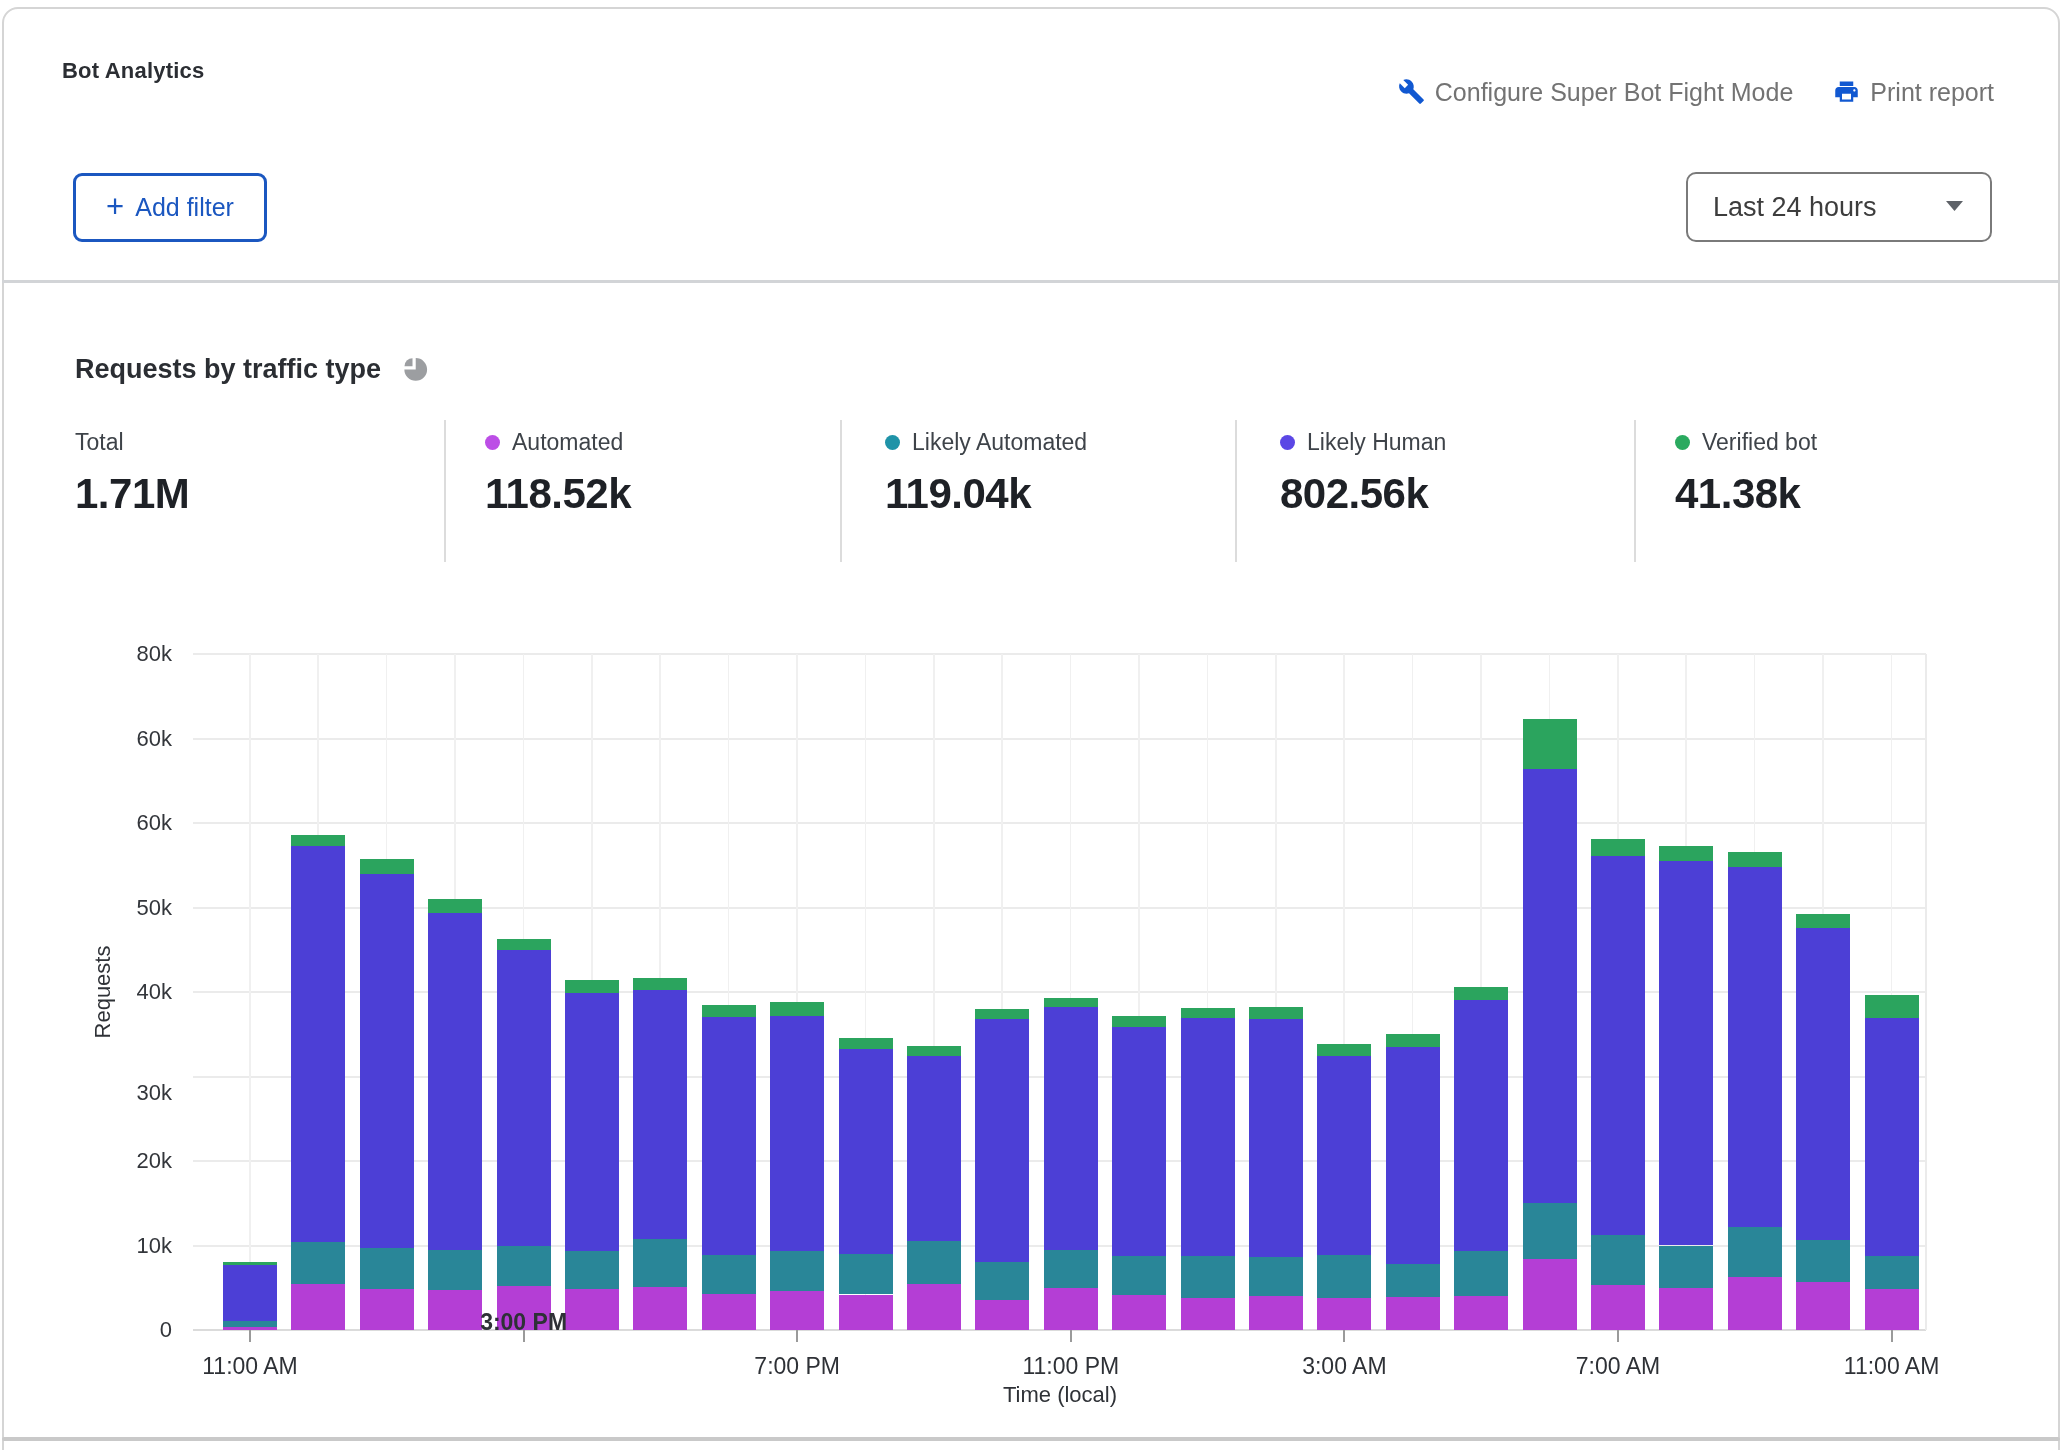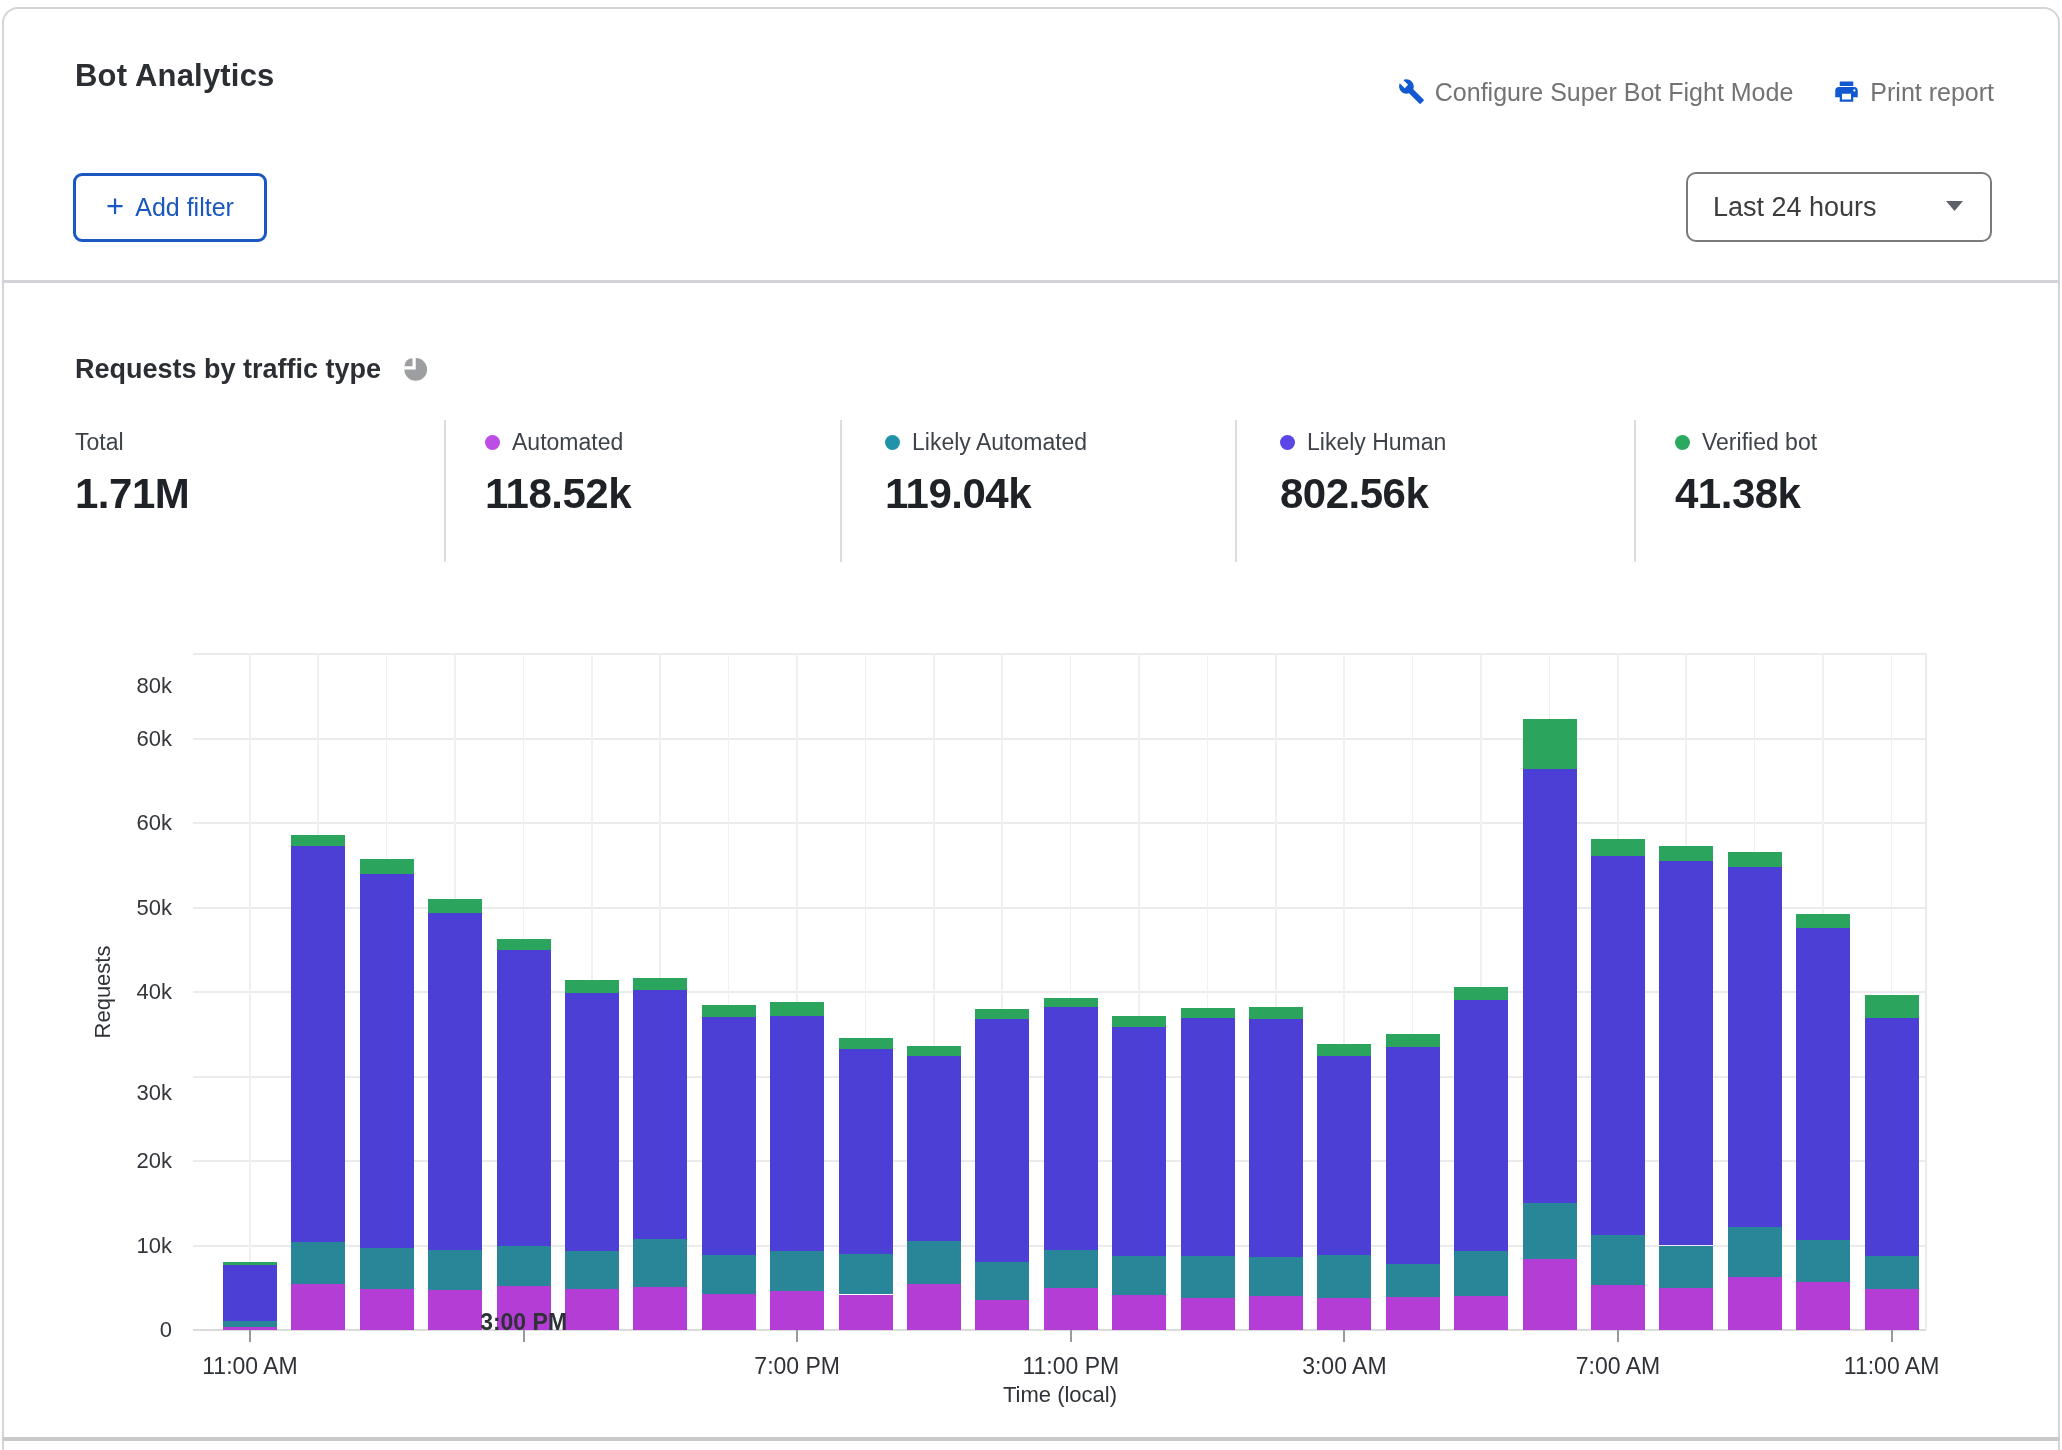--- a/index.html
+++ b/index.html
@@ -9,22 +9,22 @@
     font-family:"Liberation Sans","DejaVu Sans",sans-serif;
     -webkit-font-smoothing:antialiased;
   }
   .card{
     position:absolute;left:2px;top:7px;width:2054px;height:1600px;
     background:#fff;border:2px solid #d5d5d5;border-radius:16px;
   }
   .hdivider{position:absolute;left:2px;width:2058px;height:3px;background:#d2d4d7;}
   .bottom-divider{position:absolute;left:2px;top:1437px;width:2058px;height:4px;background:#c9c9c9;border-radius:3px;}
   .page-title{
-    position:absolute;left:75px;top:58px;
-    font-size:31px;font-weight:700;color:#2b2e33;letter-spacing:.2px;
+    position:absolute;left:62px;top:58px;
+    font-size:22px;font-weight:700;color:#2b2e33;letter-spacing:.2px;
   }
   .header-links{
     position:absolute;top:78px;right:68px;display:flex;align-items:center;gap:40px;
   }
   .hlink{display:flex;align-items:flex-start;gap:10px;color:#737373;font-size:25px;cursor:pointer;text-decoration:none;}
   .hlink svg{display:block;}
   .btn-add-filter{
     position:absolute;left:73px;top:173px;width:194px;height:69px;
     border:3px solid #1b57c0;border-radius:9px;background:#fff;color:#1b57c0;
     display:flex;align-items:center;justify-content:center;gap:11px;
@@ -170,21 +170,21 @@
     <div class="ytick" style="left: 88px; top: 1063.5px; margin-top: 16px;">30k</div>
     <div class="gridline-h" style="left: 193px; width: 1733px; top: 991px; height: 2px; background: rgb(235, 235, 235);"></div>
     <div class="ytick" style="left: 88px; top: 979px;">40k</div>
     <div class="gridline-h" style="left: 193px; width: 1733px; top: 906.5px; height: 2px; background: rgb(235, 235, 235);"></div>
     <div class="ytick" style="left: 88px; top: 894.5px;">50k</div>
     <div class="gridline-h" style="left: 193px; width: 1733px; top: 822px; height: 2px; background: rgb(235, 235, 235);"></div>
     <div class="ytick" style="left: 88px; top: 810px;">60k</div>
     <div class="gridline-h" style="left: 193px; width: 1733px; top: 737.5px; height: 2px; background: rgb(235, 235, 235);"></div>
     <div class="ytick" style="left: 88px; top: 725.5px;">60k</div>
     <div class="gridline-h" style="left: 193px; width: 1733px; top: 653px; height: 2px; background: rgb(235, 235, 235);"></div>
-    <div class="ytick" style="left: 88px; top: 673px;">80k</div>
+    <div class="ytick" style="left: 88px; top: 641px;">80k</div>
     <div class="gridline-v" style="left: 249px; top: 654px; width: 1.5px; height: 676px; background: rgb(240, 240, 240);"></div>
     <div class="gridline-v" style="left: 317.4px; top: 654px; width: 1.5px; height: 676px; background: rgb(240, 240, 240);"></div>
     <div class="gridline-v" style="left: 385.8px; top: 654px; width: 1.5px; height: 676px; background: rgb(240, 240, 240);"></div>
     <div class="gridline-v" style="left: 454.2px; top: 654px; width: 1.5px; height: 676px; background: rgb(240, 240, 240);"></div>
     <div class="gridline-v" style="left: 522.6px; top: 654px; width: 1.5px; height: 676px; background: rgb(240, 240, 240);"></div>
     <div class="gridline-v" style="left: 591px; top: 654px; width: 1.5px; height: 676px; background: rgb(240, 240, 240);"></div>
     <div class="gridline-v" style="left: 659.4px; top: 654px; width: 1.5px; height: 676px; background: rgb(240, 240, 240);"></div>
     <div class="gridline-v" style="left: 727.8px; top: 654px; width: 1.5px; height: 676px; background: rgb(240, 240, 240);"></div>
     <div class="gridline-v" style="left: 796.2px; top: 654px; width: 1.5px; height: 676px; background: rgb(240, 240, 240);"></div>
     <div class="gridline-v" style="left: 864.6px; top: 654px; width: 1.5px; height: 676px; background: rgb(240, 240, 240);"></div>

